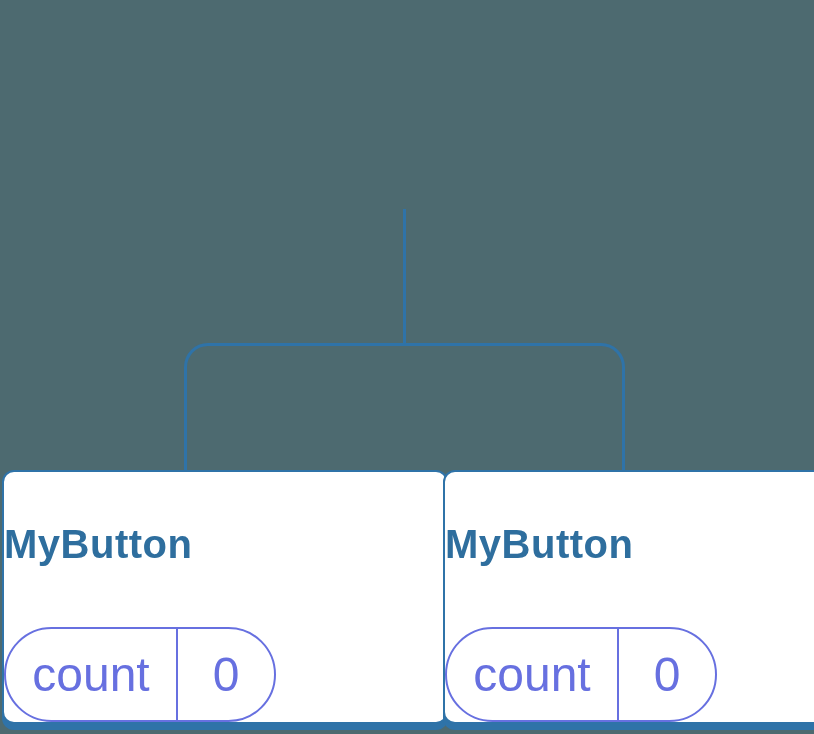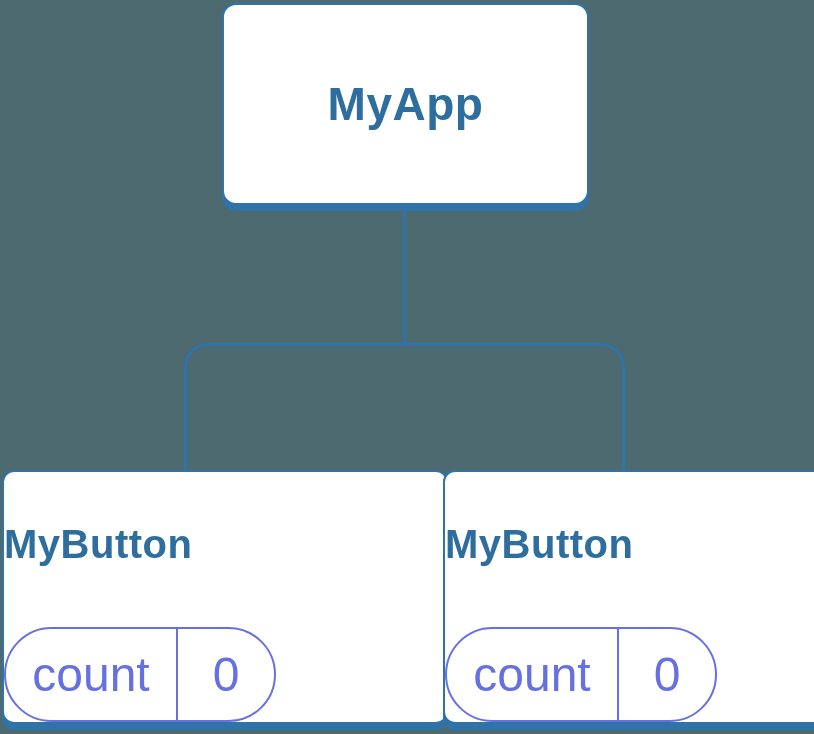--- a/index.html
+++ b/index.html
@@ -110,23 +110,20 @@
     display: flex;
     align-items: center;
     justify-content: center;
   }
 </style>
 </head>
 <body>
 
 <div class="canvas">
 
-  <div class="node node-root">
-    <span class="node-title">MyApp</span>
-  </div>
 
   <div class="connector-stem"></div>
   <div class="connector-bracket"></div>
 
   <div class="node node-child node-child-left">
     <span class="node-title">MyButton</span>
     <div class="state-pill">
       <span class="state-key">count</span>
       <span class="state-value">0</span>
     </div>

